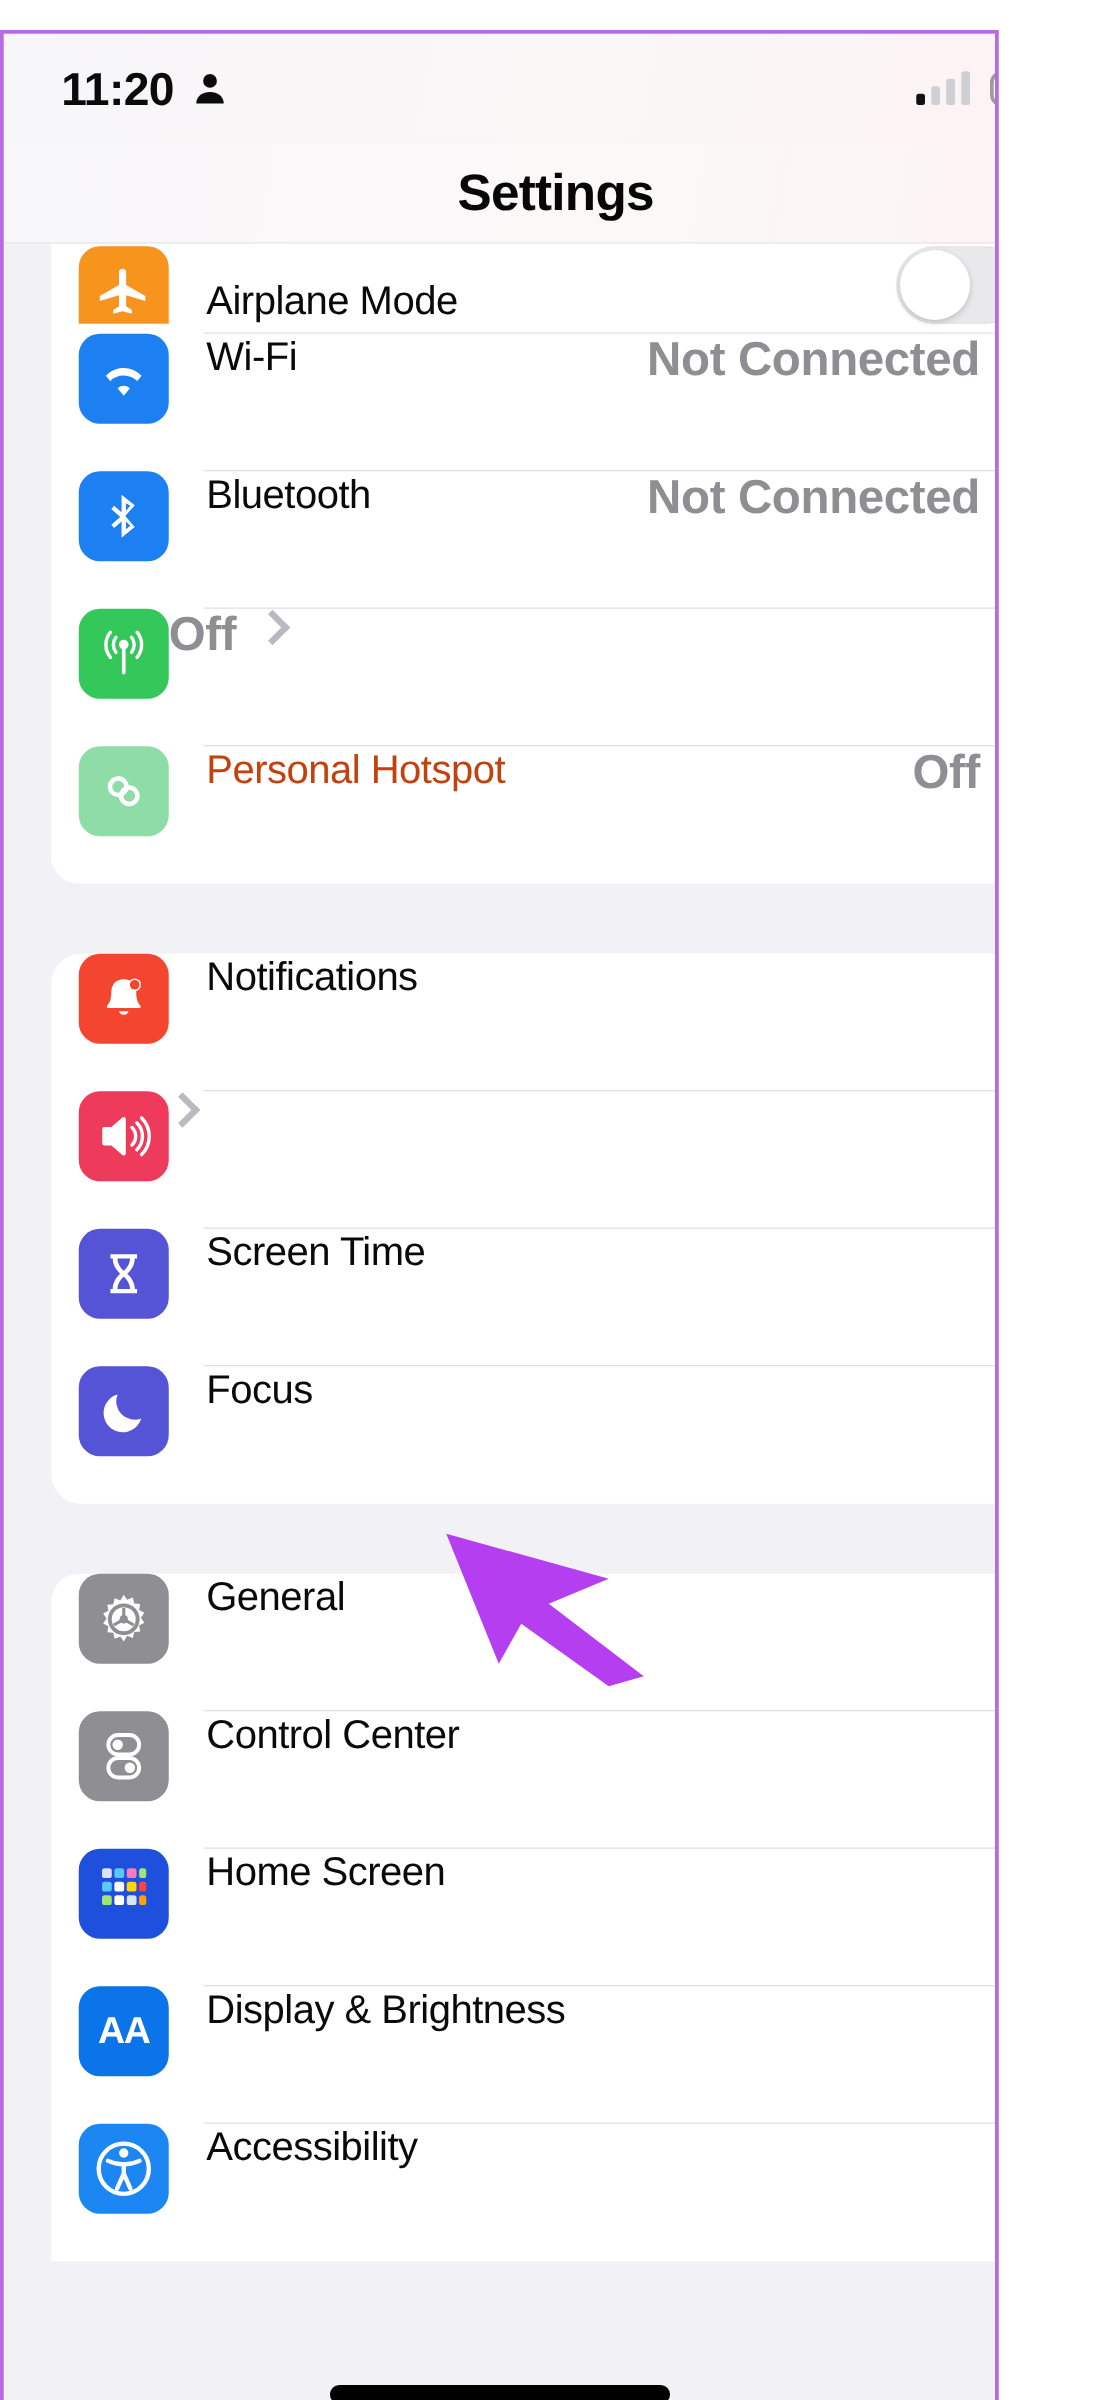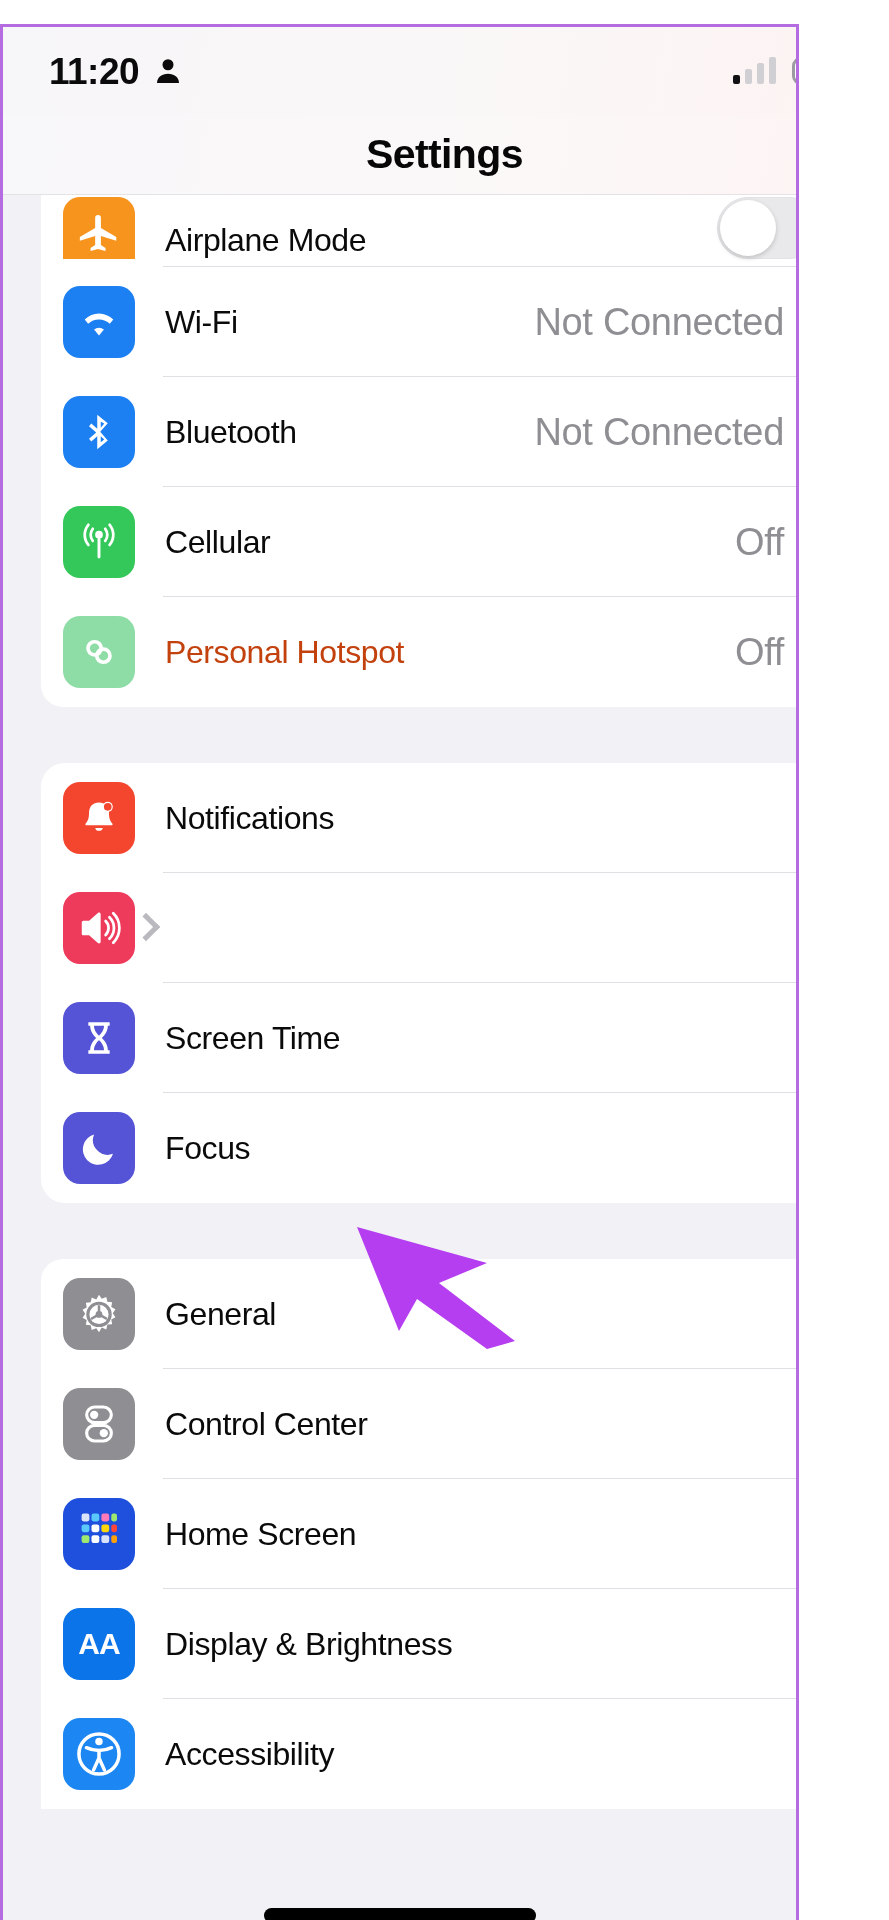--- a/index.html
+++ b/index.html
@@ -107,21 +107,21 @@
   .group.clipped-top {
     border-radius: 0 0 22px 22px;
   }
   .group.clipped-bottom {
     border-radius: 22px 22px 0 0;
   }
 
   .row {
     position: relative;
     display: flex;
-    align-items: center;
+    align-items: flex-start;
     height: 110px;
     padding-left: 22px;
     padding-right: 28px;
   }
   .row.half { height: 72px; align-items: flex-end; padding-bottom: 8px; }
   .row:not(:last-child)::after {
     content: "";
     position: absolute;
     left: 122px; right: 0; bottom: 0;
     height: 1px;
@@ -149,20 +149,21 @@
     white-space: nowrap;
   }
   .row.disabled .row-label { color: #c2410c; }
 
   .row-value {
     font-size: 38px;
     color: #8e8e93;
     margin-right: 18px;
     white-space: nowrap;
     letter-spacing: -0.3px;
+    font-weight: bold;
   }
   .chevron {
     width: 18px; height: 32px;
     flex: 0 0 18px;
     position: relative;
   }
   .chevron::before {
     content: "";
     position: absolute;
     left: 1px; top: 5px;
@@ -302,21 +303,20 @@
         <div class="icon-tile" style="background:#34c759;">
           <svg width="44" height="44" viewBox="0 0 24 24" aria-hidden="true">
             <circle cx="12" cy="8" r="2.1" fill="#ffffff"></circle>
             <rect x="11.2" y="9.6" width="1.6" height="11.4" rx="0.8" fill="#ffffff"></rect>
             <path d="M8.6 4.8a5.3 5.3 0 0 0 0 6.6" stroke="#ffffff" stroke-width="1.5" fill="none" stroke-linecap="round"></path>
             <path d="M15.4 4.8a5.3 5.3 0 0 1 0 6.6" stroke="#ffffff" stroke-width="1.5" fill="none" stroke-linecap="round"></path>
             <path d="M6.2 2.6a8.6 8.6 0 0 0 0 11" stroke="#ffffff" stroke-width="1.5" fill="none" stroke-linecap="round"></path>
             <path d="M17.8 2.6a8.6 8.6 0 0 1 0 11" stroke="#ffffff" stroke-width="1.5" fill="none" stroke-linecap="round"></path>
           </svg>
         </div>
-        <div class="row-label">Cellular</div>
         <div class="row-value">Off</div>
         <div class="chevron"></div>
       </div>
 
       <div class="row disabled">
         <div class="icon-tile" style="background:#8fdda6;">
           <svg width="44" height="44" viewBox="0 0 24 24" aria-hidden="true">
             <path d="M9.6 5.4a4.6 4.6 0 1 1 0 9.2 4.6 4.6 0 0 1 0-9.2zm0 2a2.6 2.6 0 1 0 0 5.2 2.6 2.6 0 0 0 0-5.2z" fill="#ffffff"></path>
             <path d="M14.4 9.4a4.6 4.6 0 1 1 0 9.2 4.6 4.6 0 0 1 0-9.2zm0 2a2.6 2.6 0 1 0 0 5.2 2.6 2.6 0 0 0 0-5.2z" fill="#ffffff"></path>
           </svg>

